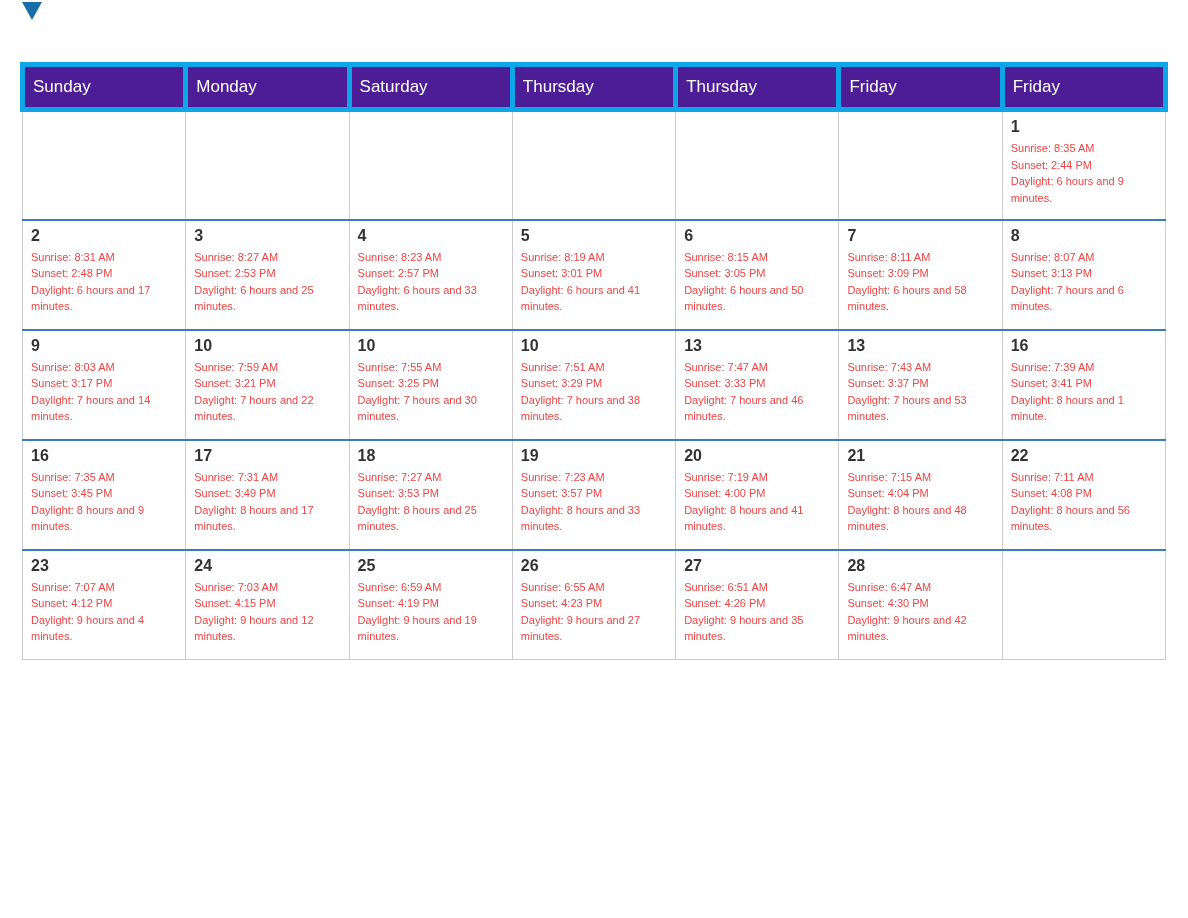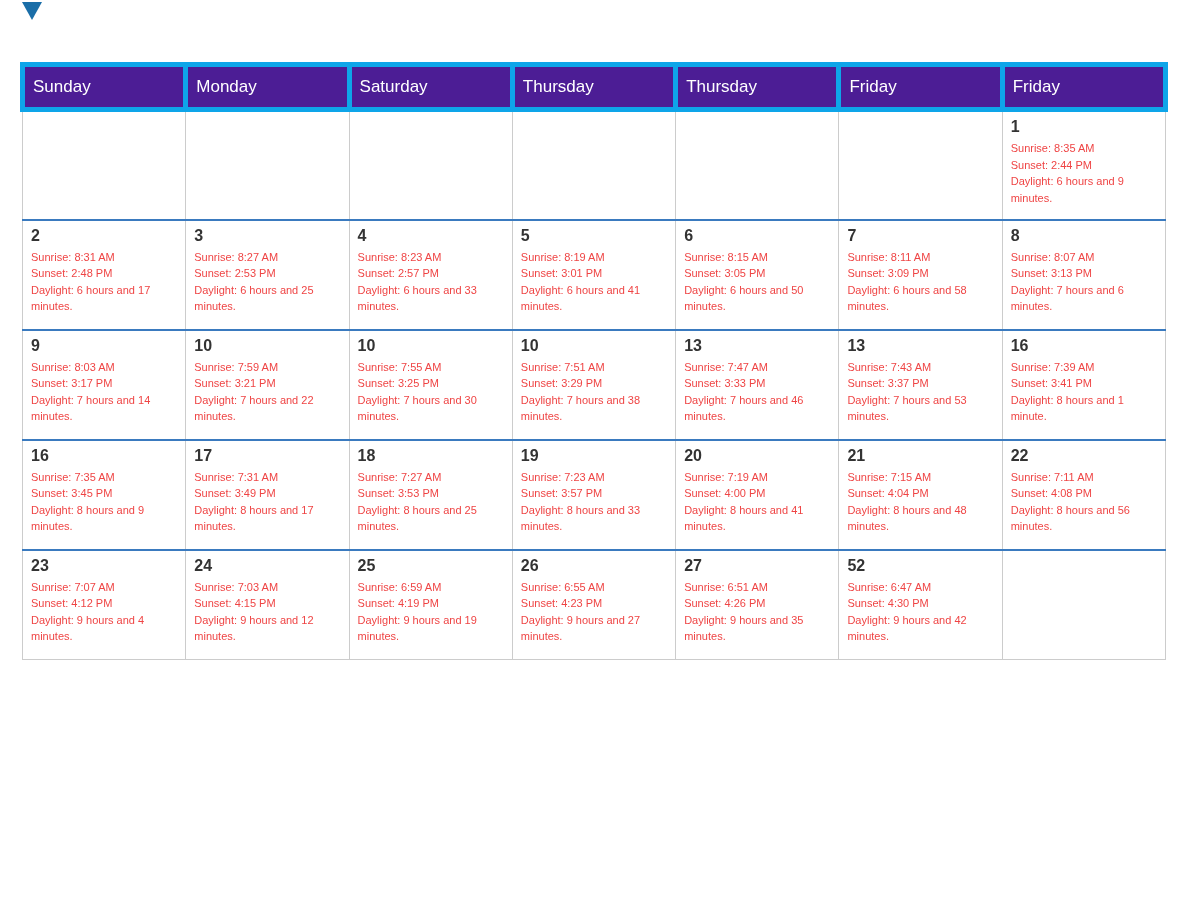--- a/index.html
+++ b/index.html
@@ -253,19 +253,19 @@
         </td>
         <td>
           <span class="day-number">26</span>
           <div class="day-info">Sunrise: 6:55 AM<br>Sunset: 4:23 PM<br>Daylight: 9 hours and 27 minutes.</div>
         </td>
         <td>
           <span class="day-number">27</span>
           <div class="day-info">Sunrise: 6:51 AM<br>Sunset: 4:26 PM<br>Daylight: 9 hours and 35 minutes.</div>
         </td>
         <td>
-          <span class="day-number">52</span>
+          <span class="day-number">28</span>
           <div class="day-info">Sunrise: 6:47 AM<br>Sunset: 4:30 PM<br>Daylight: 9 hours and 42 minutes.</div>
         </td>
         <td class="empty-cell"></td>
       </tr>
     </tbody>
 </table>
 
 </body></html>

